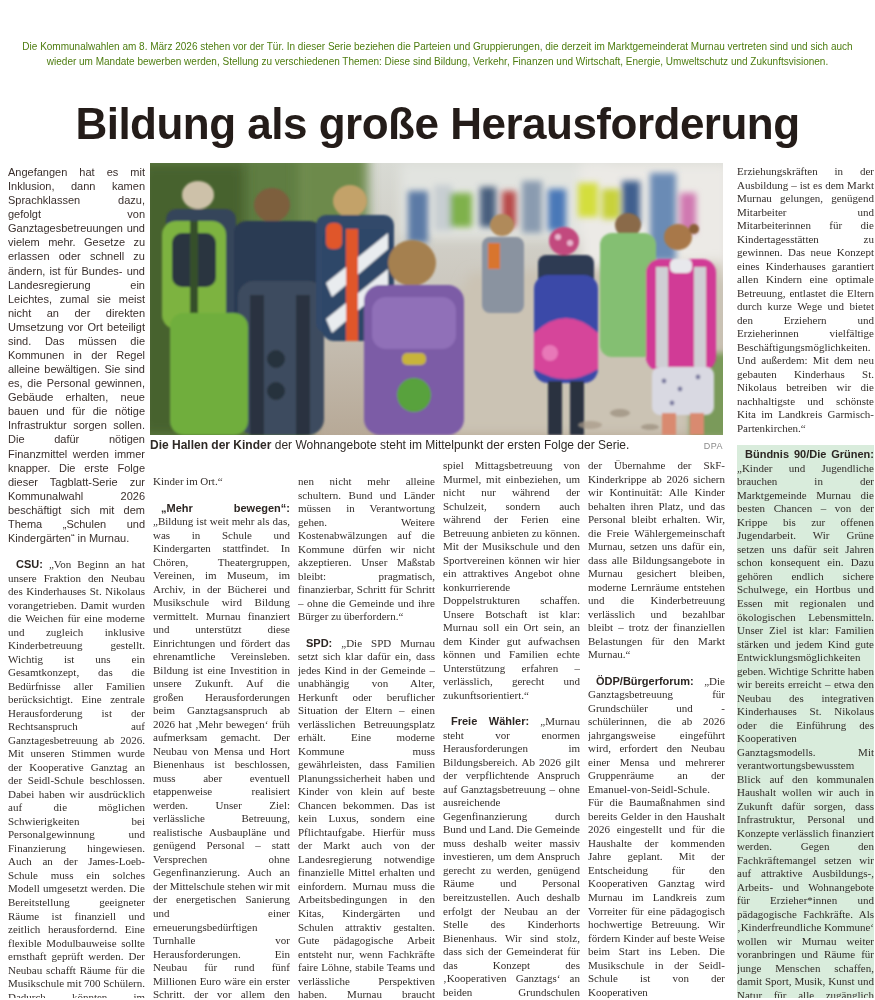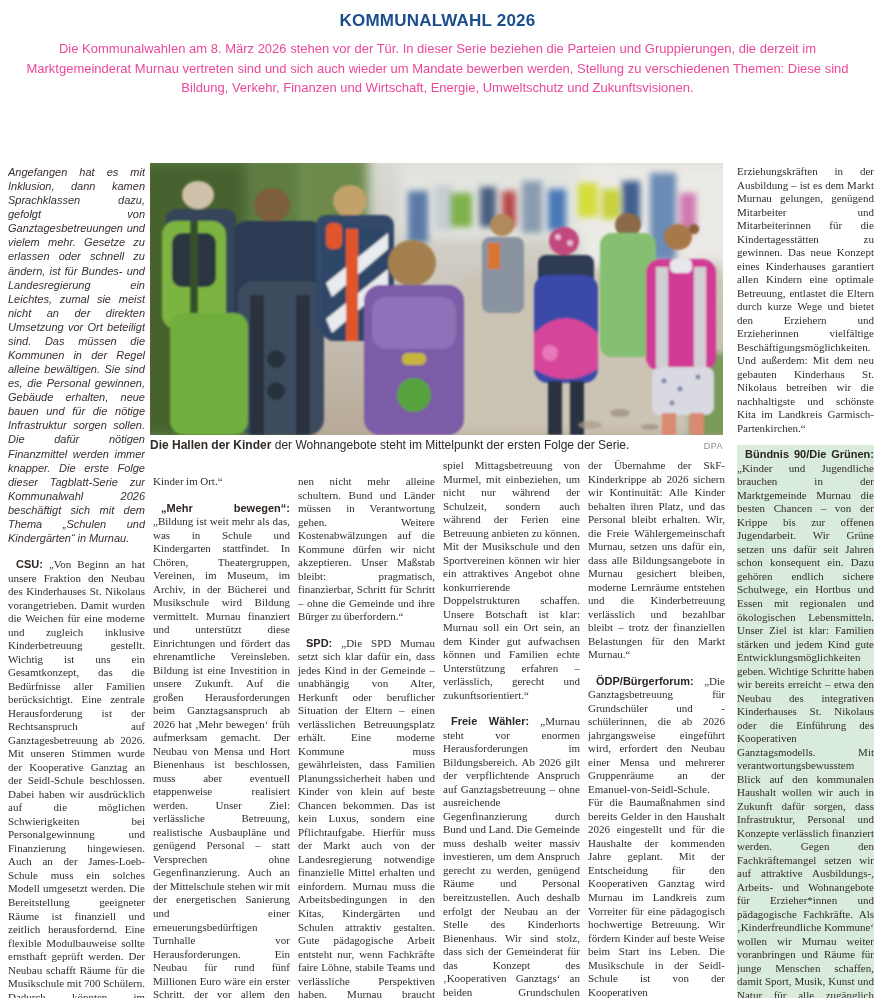--- a/index.html
+++ b/index.html
@@ -3,48 +3,48 @@
 <meta charset="utf-8">
 <style>
   *{margin:0;padding:0;box-sizing:border-box}
   html,body{background:#ffffff}
   body{width:875px;height:1000px;font-family:"Liberation Sans",sans-serif;}
   .page{position:relative;width:875px;height:1000px;background:#fff;overflow:hidden;}
 
   .series-title{position:absolute;top:11px;left:0;width:100%;text-align:center;
     font-weight:bold;font-size:17px;letter-spacing:.2px;color:#1c4e8e;}
   .intro{position:absolute;top:39px;left:50%;transform:translateX(-50%);width:852px;
-    text-align:center;font-size:13px;line-height:1.5;color:#ec4899;}
+    text-align:center;font-size:10px;line-height:1.5;color:#4d7c0f;}
   .headline{position:absolute;top:99px;left:0;width:100%;text-align:center;
     font-size:44px;font-weight:bold;letter-spacing:-.5px;color:#241c19;}
 
   .photo{position:absolute;left:150px;top:163px;width:573px;height:272px;overflow:hidden;background:#c9c6bd;}
   .photo svg{display:block;width:100%;height:100%;}
 
   .caption{position:absolute;left:150px;top:438px;width:573px;font-size:12px;color:#2f2a26;line-height:1.3;}
   .caption .cap-bold{font-weight:bold;}
   .caption .credit{float:right;font-size:9px;color:#8a8a8a;margin-top:3px;letter-spacing:.5px;}
 
   .col{position:absolute;width:137px;font-size:11px;line-height:1.23;overflow:hidden;}
   .col-tall{top:165px;height:833px;}
   .col-short{top:459px;height:539px;}
   .para{font-family:"Liberation Serif",serif;color:#332d2a;text-align:justify;
     hyphens:auto;-webkit-hyphens:auto;word-spacing:-.2px;}
-  .para.sans{font-family:"Liberation Sans",sans-serif;color:#3a2f2c;line-height:1.28;font-style:italic;}
+  .para.sans{font-family:"Liberation Sans",sans-serif;color:#3a2f2c;line-height:1.28;}
   .para .lead{font-family:"Liberation Sans",sans-serif;font-weight:bold;color:#2c2623;}
   .para.indent{text-indent:8px;}
   .highlight{background:#d9ecdc;margin-left:-5px;margin-right:-5px;padding:3px 5px 6px;}
 </style>
 </head>
 <body>
 
 <div class="page">
 
-  <div class="series-title">KOMMUNALWAHL 2026</div>
   <div class="intro">Die Kommunalwahlen am 8. März 2026 stehen vor der Tür. In dieser Serie beziehen die Parteien und Gruppierungen, die derzeit im Marktgemeinderat Murnau vertreten sind und sich auch wieder um Mandate bewerben werden, Stellung zu verschiedenen Themen: Diese sind Bildung, Verkehr, Finanzen und Wirtschaft, Energie, Umweltschutz und Zukunftsvisionen.</div>
+  <h1 class="headline">Bildung als große Herausforderung</h1>
 
   <div class="photo">
     <svg viewBox="0 0 573 272" preserveAspectRatio="none">
       <defs>
         <filter id="b6" x="-30%" y="-30%" width="160%" height="160%">
             <feGaussianBlur stdDeviation="6"></feGaussianBlur>
           </filter>
         <filter id="b3" x="-30%" y="-30%" width="160%" height="160%">
             <feGaussianBlur stdDeviation="3"></feGaussianBlur>
           </filter>

